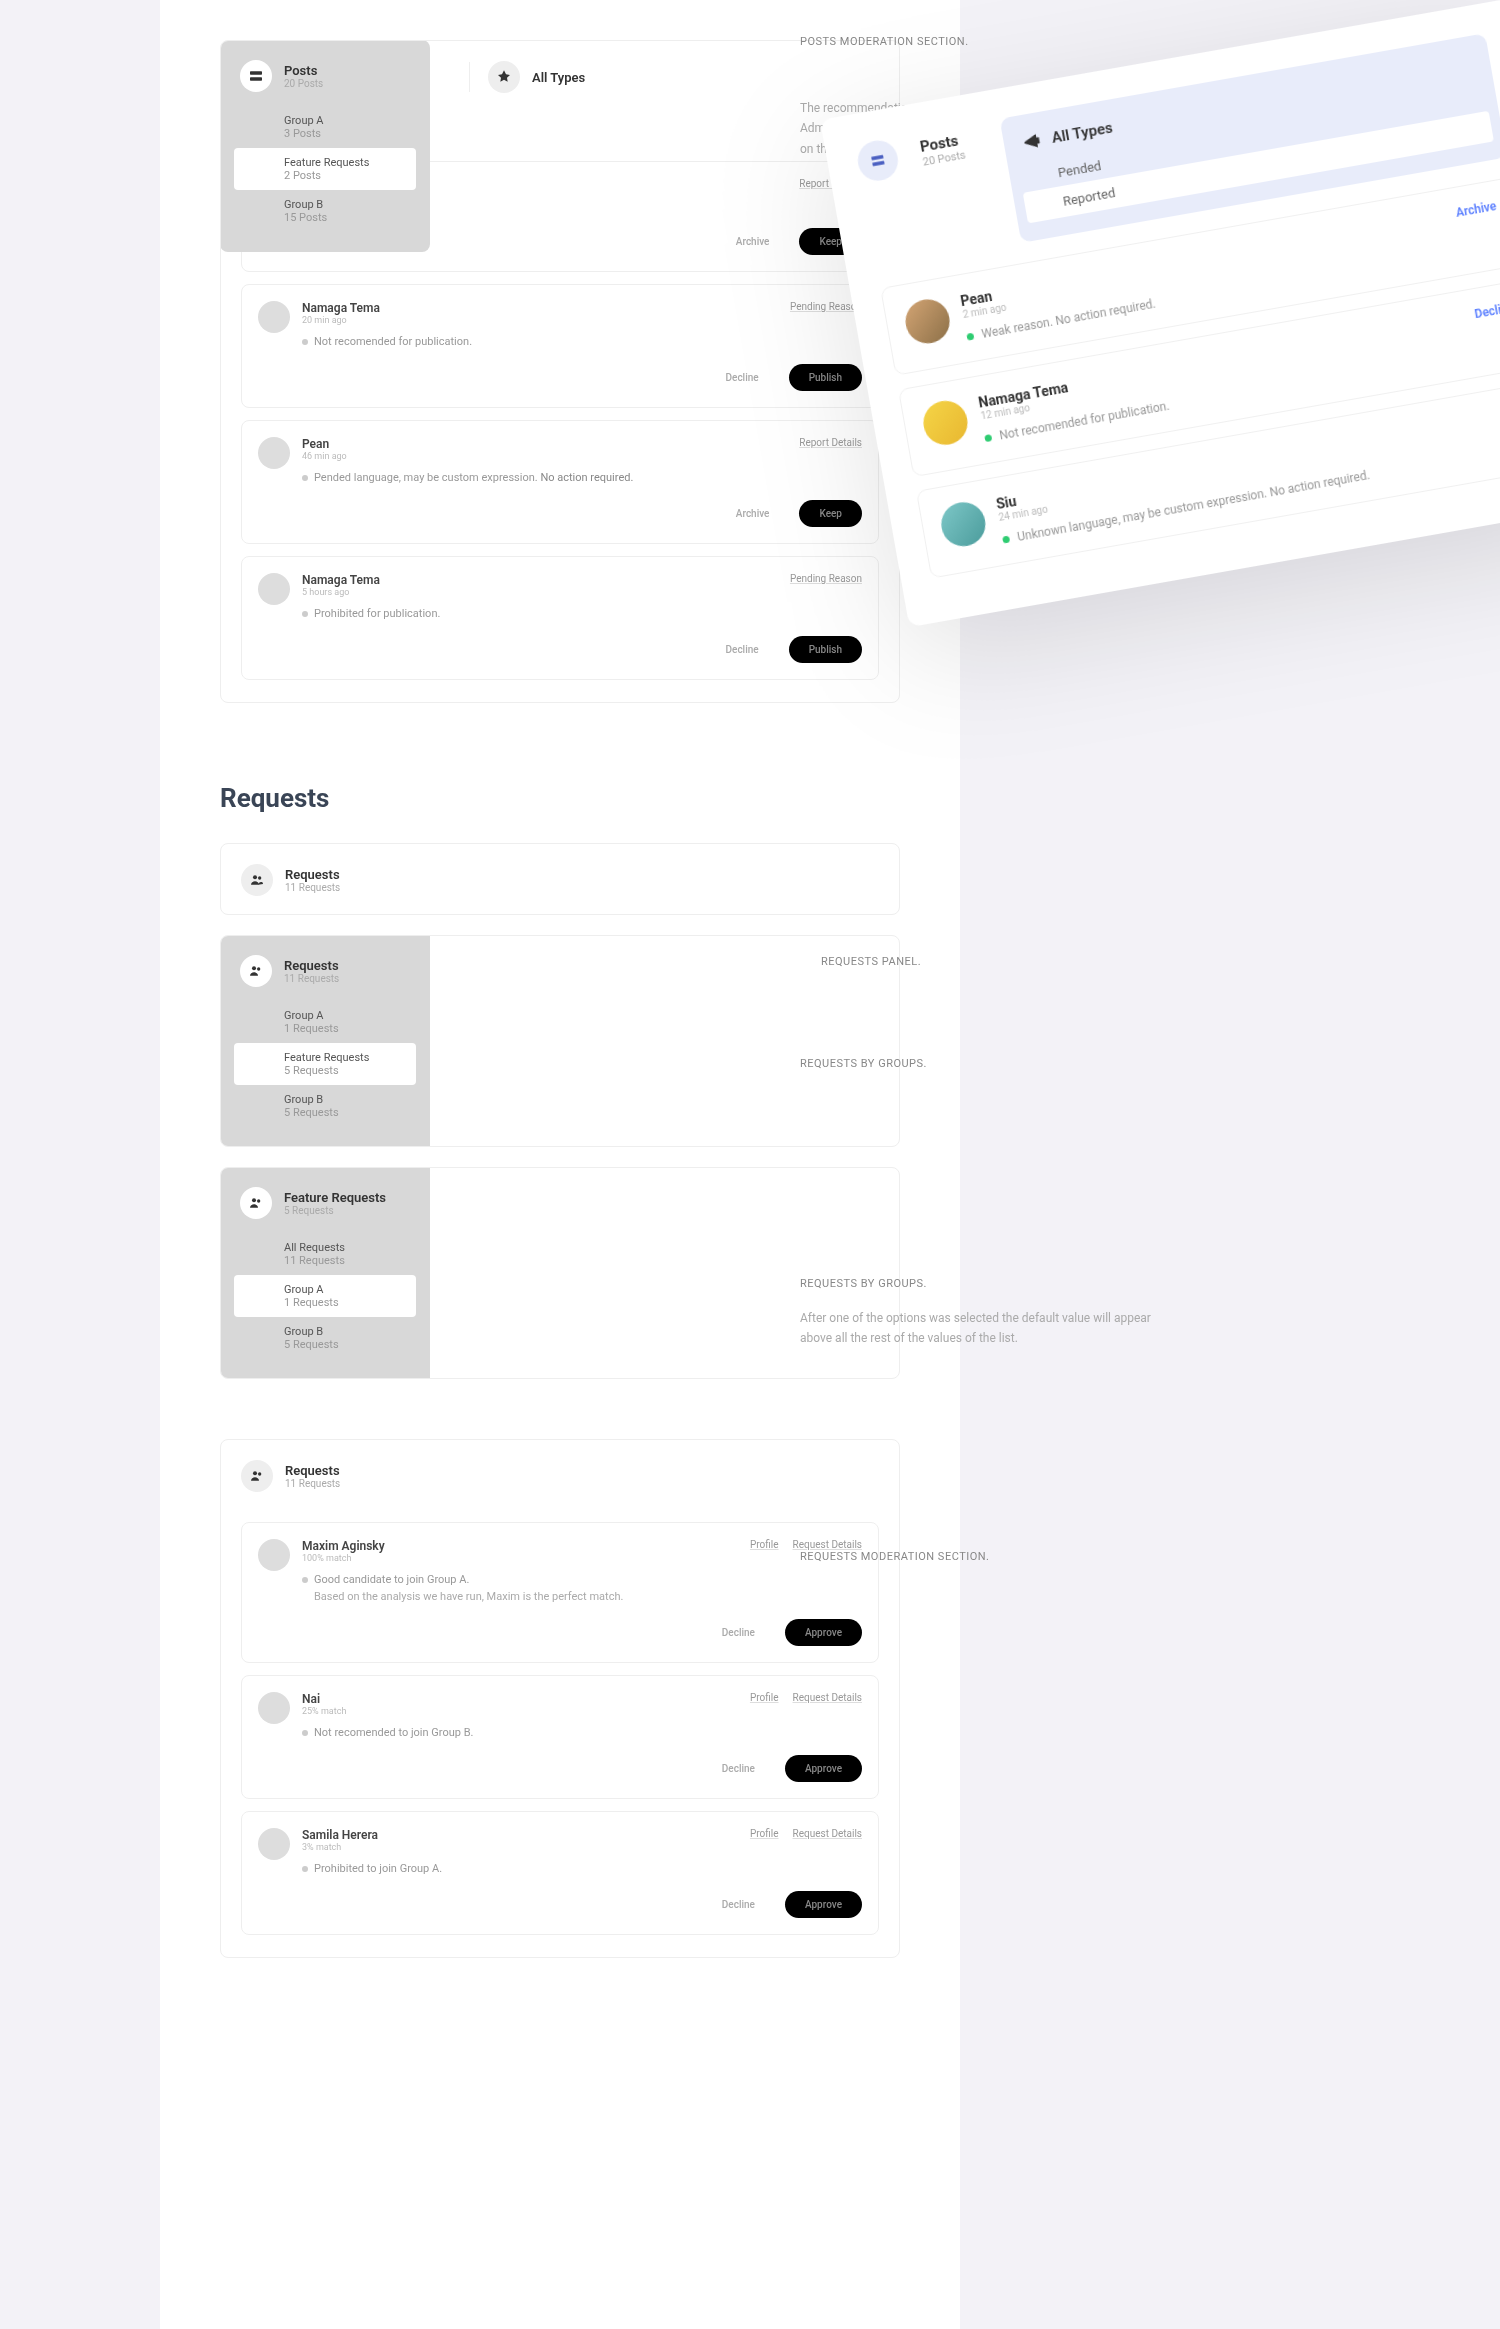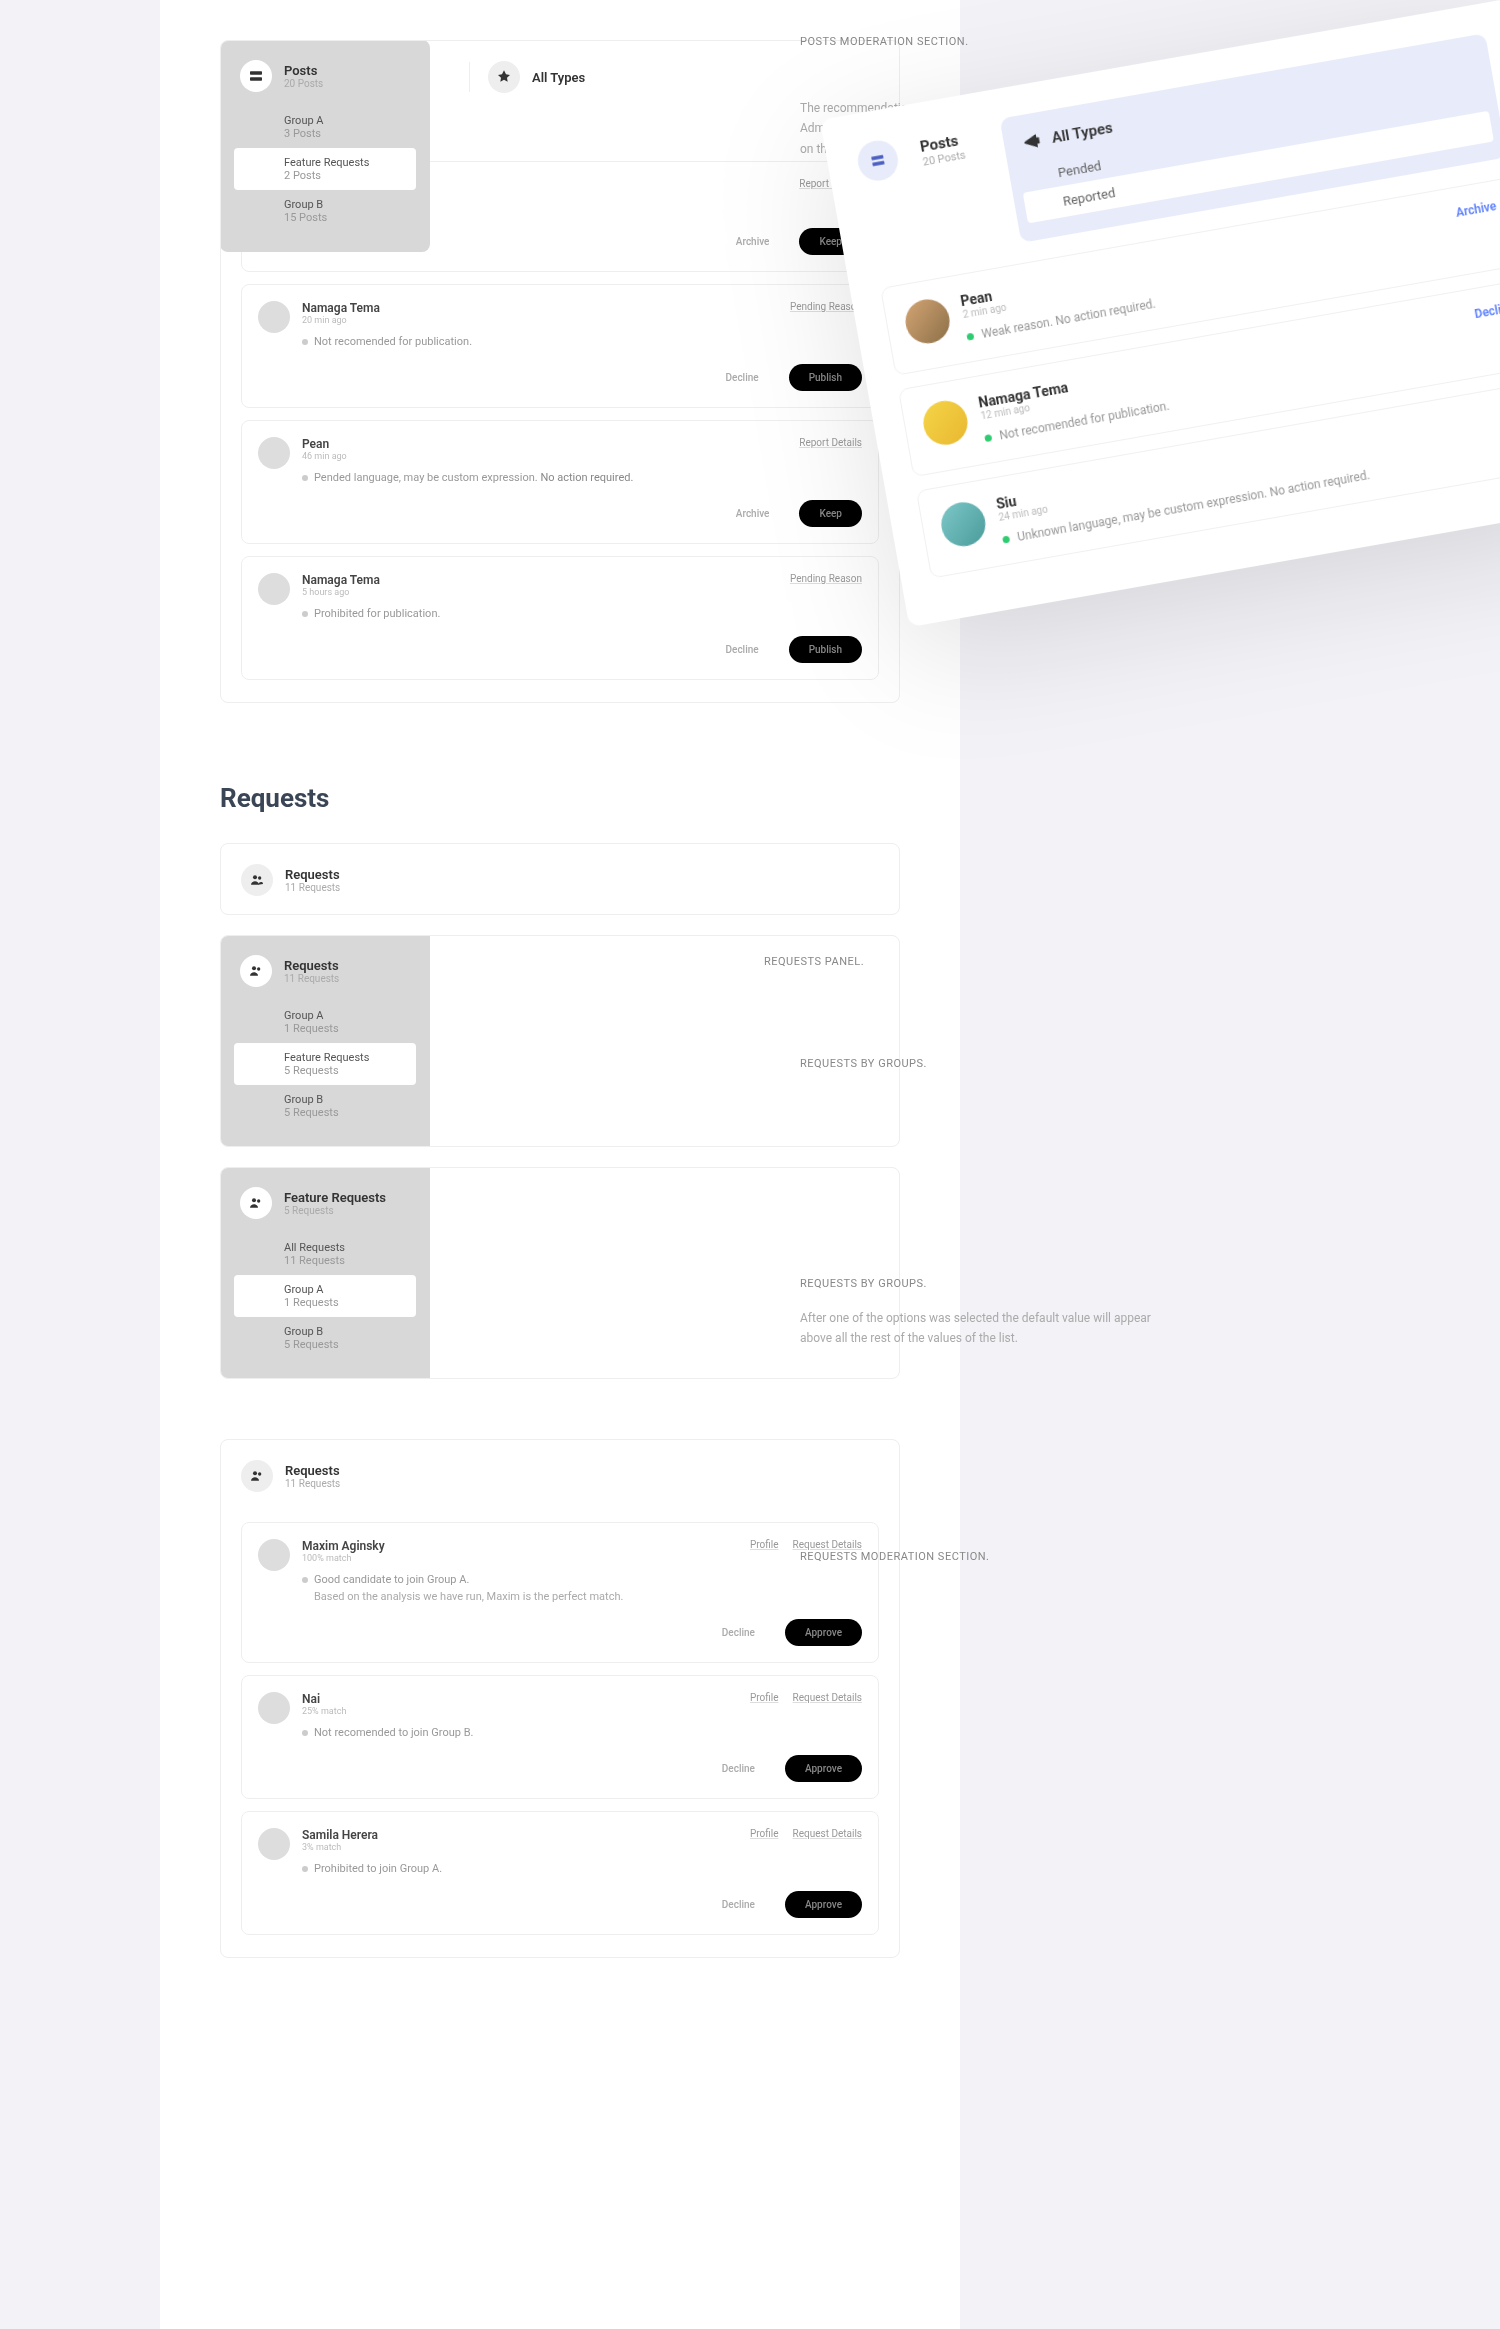--- a/index.html
+++ b/index.html
@@ -59,21 +59,21 @@
 .tilt-post .nm{font-size:14px;font-weight:700;color:#333}
 .tilt-post .tm{font-size:10px;color:#bbb}
 .tilt-post .rs{font-size:12px;color:#999;margin-top:10px;display:flex;gap:8px;align-items:flex-start}
 .tilt-post .gdot{width:7px;height:7px;border-radius:50%;background:#2ecc71;margin-top:4px;flex-shrink:0}
 .tilt-post .lnk{font-size:12px;font-weight:600;color:#5b7fff;cursor:pointer;margin-left:auto;align-self:flex-start}
 .tilt-post-body{flex:1;display:flex;flex-direction:column}
 .tilt-row1{display:flex;align-items:flex-start}
 .tilt-row1 .meta{flex:1}
 .spacer-top{height:10px}
 .right-col .right-block:nth-child(1){margin-bottom:50px}
-.right-col2{position:absolute;left:764px;top:955px;width:380px}
+.right-col2{position:absolute;left:821px;top:955px;width:380px}
 .right-col3{position:absolute;left:800px;top:1057px;width:380px}
 .right-col4{position:absolute;left:800px;top:1277px;width:380px}
 .right-col5{position:absolute;left:800px;top:1550px;width:380px}
 </style>
 </head>
 <body>
 
 <div class="main-col">
   <div class="spacer-top"></div>
 

